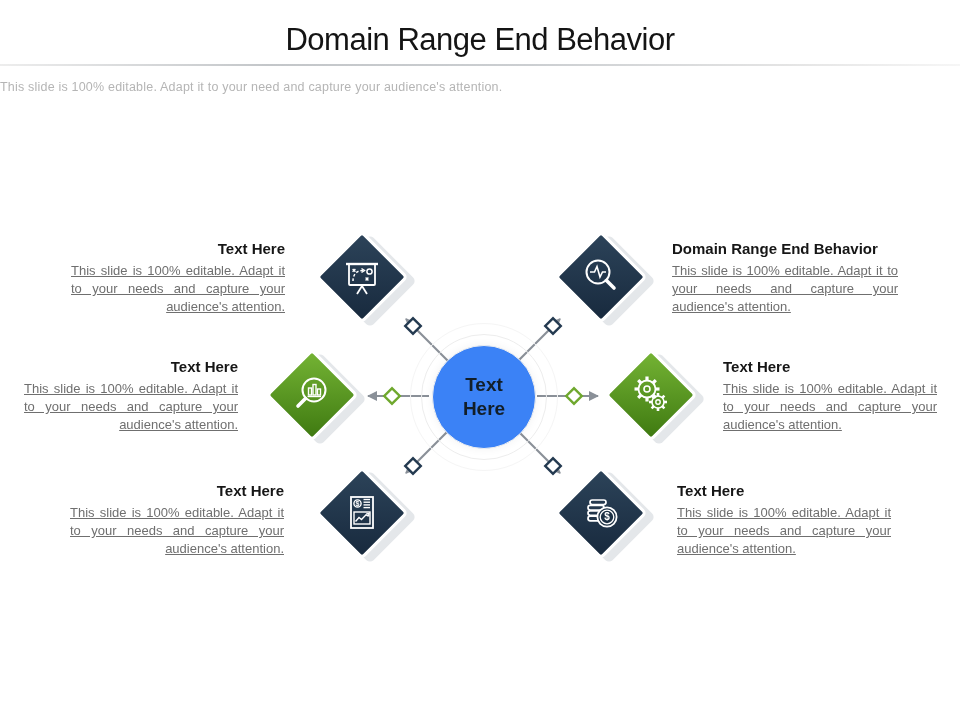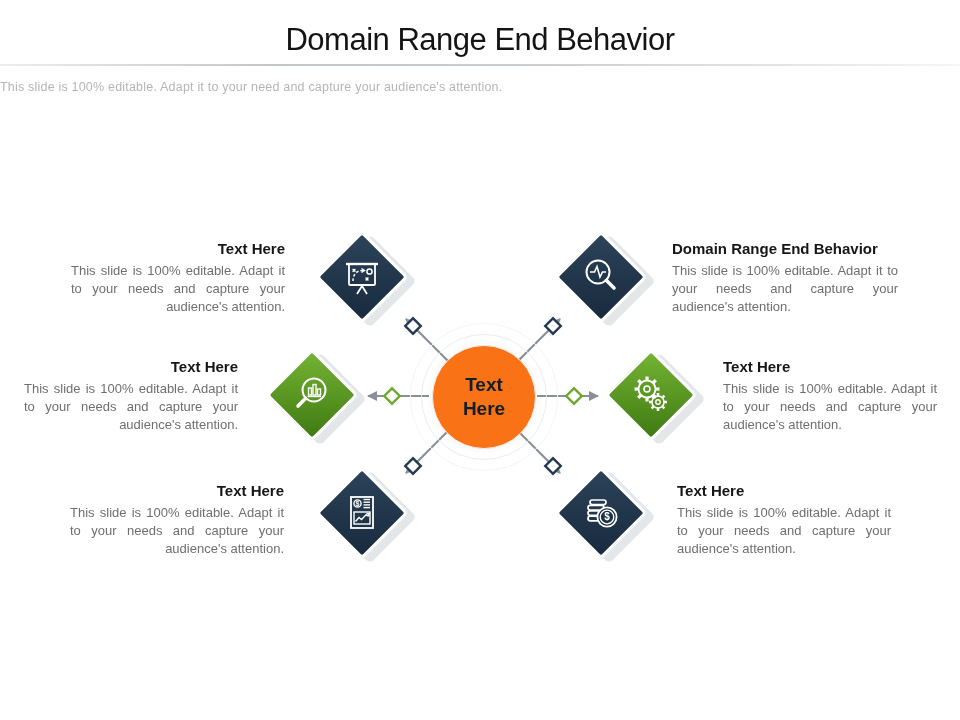--- a/index.html
+++ b/index.html
@@ -18,21 +18,21 @@
     background:linear-gradient(to right,#ededed,#c3c6c9 28%,#cbced1 55%,#e4e4e4 82%,#f6f6f6);
   }
   .subtitle {
     position:absolute; top:80px; left:0; width:100%; text-align:left;
     font-size:12.5px; color:#b5b5b5; letter-spacing:0.2px;
   }
 
   
   .tblock { position:absolute; }
   .tblock .head { font-size:15px; font-weight:bold; color:#161616; margin:0 0 5px 0; }
-  .tblock .desc { font-size:13px; color:#6f6f6f; line-height:1.4; margin:0; }
+  .tblock .desc { font-size:13px; color:#6f6f6f; line-height:1.4; margin:0;text-decoration:underline; }
   .tblock.right-align { text-align:right; }
   .tblock.right-align .desc { text-align:justify; text-align-last:right; }
   .tblock.left-align  { text-align:left; }
   .tblock.left-align  .desc { text-align:justify; text-align-last:left; }
 
   .tb-tl { top:240px; right:675px; width:214px; }
   .tb-ml { top:358px; right:722px; width:214px; }
   .tb-bl { top:482px; right:676px; width:214px; }
   .tb-tr { top:240px; left:672px;  width:226px; }
   .tb-mr { top:358px; left:723px;  width:214px; }
@@ -67,21 +67,21 @@
   .ripple-outer {
     position:absolute; left:410px; top:323px; width:146px; height:146px; z-index:2;
     border-radius:50%; border:1px solid #f5f5f5;
     display:flex; align-items:center; justify-content:center;
   }
   .ripple-mid {
     width:124px; height:124px; border-radius:50%; border:1px solid #ededed;
     display:flex; align-items:center; justify-content:center;
   }
   .circle-core {
-    width:102px; height:102px; border-radius:50%; background:#f97316;
+    width:102px; height:102px; border-radius:50%; background:#3b82f6;
     border:1px solid #f0f0f0; box-shadow:0 0 10px rgba(0,0,0,0.05);
     display:flex; align-items:center; justify-content:center;
     font-size:19px; font-weight:bold; color:#121e28; text-align:center; line-height:1.25;
     white-space:pre-line;
   }
 </style>
 </head>
 <body>
 
 <div class="slide">

